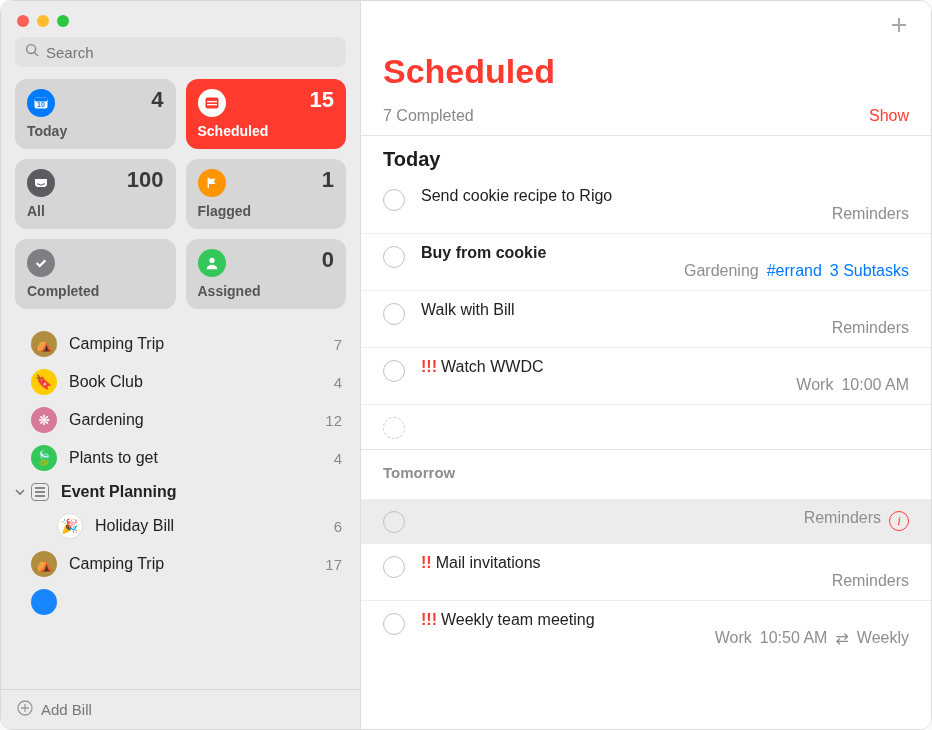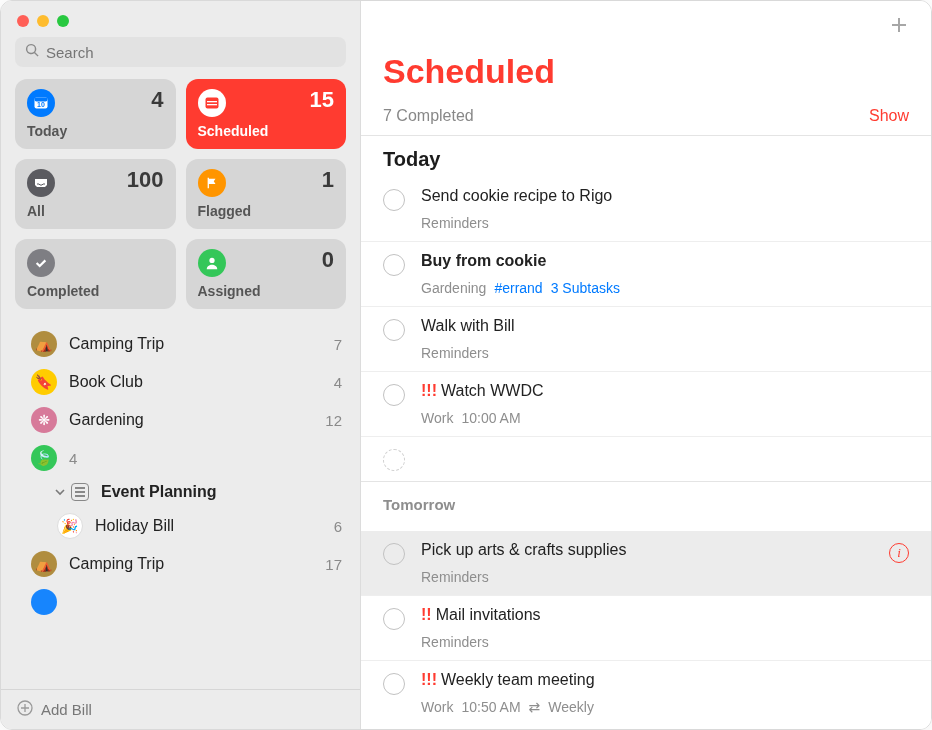--- a/index.html
+++ b/index.html
@@ -77,21 +77,21 @@
     flex: 1;
     overflow-y: auto;
     padding: 4px 0 0;
   }
   .list-row {
     display: flex; align-items: center;
     padding: 6px 18px 6px 30px;
     cursor: pointer;
     font-size: 16px;
   }
-  .list-row.group { font-weight: 700; padding-left: 14px; margin-left: 40px; }
+  .list-row.group { font-weight: 700; padding-left: 14px; }
   .list-row.child { padding-left: 56px; }
   .list-row .disclosure {
     width: 14px; margin-right: 2px; color: #7a7a7a;
   }
   .list-row .bullet {
     width: 26px; height: 26px; border-radius: 50%;
     display: flex; align-items: center; justify-content: center;
     margin-right: 12px; flex-shrink: 0;
     font-size: 14px; color: #fff;
   }
@@ -138,21 +138,21 @@
     width:22px; height:22px; border-radius:50%;
     border: 1.5px solid #c2c2c2; margin-right:16px;
     flex-shrink:0; margin-top:2px;
     cursor:pointer;
   }
   .radio.ghost { border:1.5px dashed #d0d0d0; }
   .item-body { flex:1; }
   .item-title { font-size:16px; color:#222; }
   .item-title.bold { font-weight:700; }
   .prio { color:#ff3b30; font-weight:600; margin-right:4px; }
-  .item-sub { font-size:14px; color:#8e8e8e; margin-top:10px; display:flex; gap:8px; flex-wrap:wrap; }
+  .item-sub { font-size:16px; color:#8e8e8e; margin-top:0; display:flex; gap:8px; flex-wrap:wrap;justify-content:flex-end; }
   .item-sub .tag, .item-sub .link { color:#007aff; }
   .info-btn {
     width:20px; height:20px; border-radius:50%;
     border:1.5px solid #ff3b30; color:#ff3b30;
     display:flex; align-items:center; justify-content:center;
     font-size:13px; font-style:italic; font-family: Georgia, serif;
     cursor:pointer; margin-left:8px; margin-top:2px;
   }
   .repeat-icon { color:#8e8e8e; }
   .icon-stack { width:18px; height:18px; border-radius:4px; border:1.5px solid #888; margin-right:12px; display:flex; align-items:center; justify-content:center; }
@@ -255,20 +255,21 @@
         <span class="name">Book Club</span>
         <span class="cnt">4</span>
       </div>
       <div class="list-row">
         <span class="bullet" style="background:#d77a9a">❋</span>
         <span class="name">Gardening</span>
         <span class="cnt">12</span>
       </div>
       <div class="list-row">
         <span class="bullet" style="background:#34c759">🍃</span>
+        <span class="name">Plants to get</span>
         <span class="cnt">4</span>
       </div>
 
       <div class="list-row group">
         <span class="disclosure">
           <svg width="10" height="10" viewBox="0 0 10 10">
               <path d="M1 3l4 4 4-4" fill="none" stroke="#7a7a7a" stroke-width="1.6"></path>
             </svg>
         </span>
         <span class="icon-stack">
@@ -364,21 +365,20 @@
 
     <div class="item" style="border-bottom:none">
       <span class="radio ghost"></span>
     </div>
 
     <div class="sec-head small">Tomorrow</div>
 
     <div class="item selected">
       <span class="radio"></span>
       <div class="item-body">
-        <div class="item-title">Pick up arts &amp; crafts supplies</div>
         <div class="item-sub">
             <span>Reminders</span>
           </div>
       </div>
       <span class="info-btn">i</span>
     </div>
 
     <div class="item">
       <span class="radio"></span>
       <div class="item-body">

